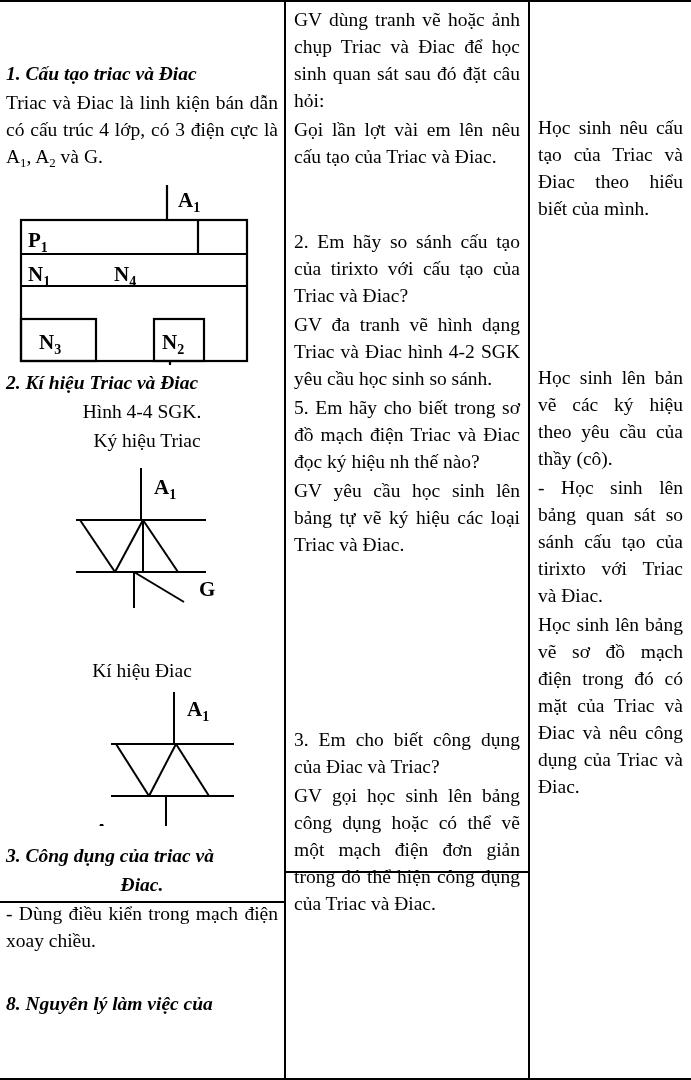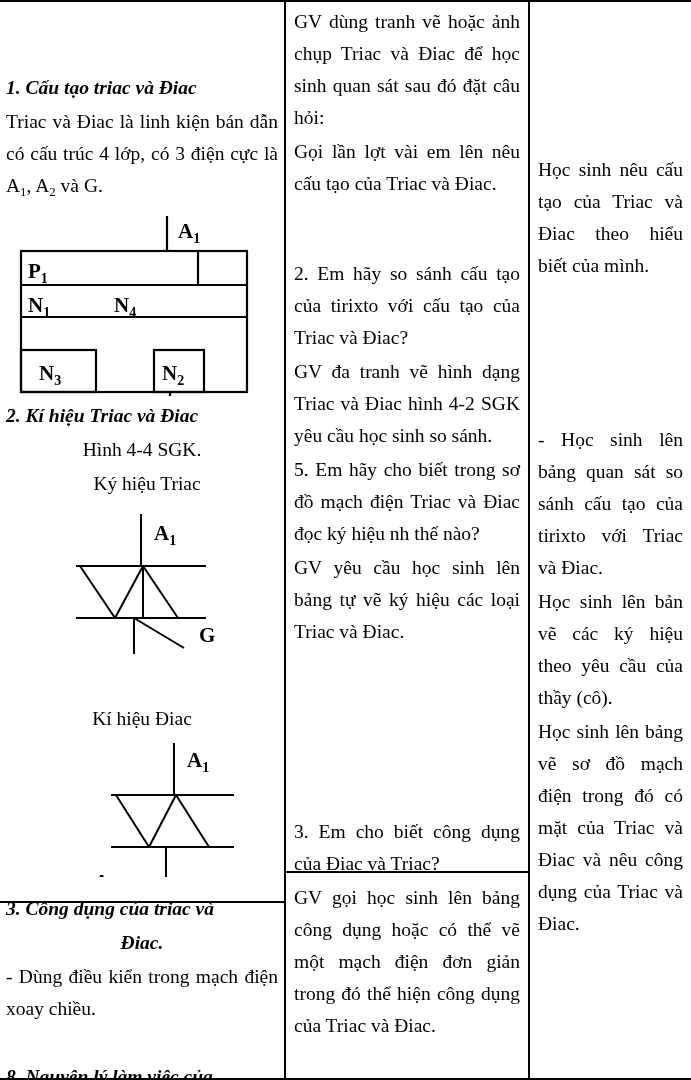--- a/index.html
+++ b/index.html
@@ -37,28 +37,28 @@
     height: 2px;
     background: #000;
   }
 
   
   .col {
     position: absolute;
     top: 0;
     box-sizing: border-box;
   }
-  .col-left  { left: 0px;   width: 284px; padding: 12px 6px; }
+  .col-left  { left: 0px;   width: 284px; padding: 0 6px; }
   .col-mid   { left: 286px; width: 242px; padding: 0 8px; }
-  .col-right { left: 530px; width: 161px; padding: 0 8px; margin-top: 40px; }
+  .col-right { left: 530px; width: 161px; padding: 0 8px; }
 
   p {
     margin: 0 0 2px 0;
     font-size: 19.5px;
-    line-height: 32px;
+    line-height: 27px;
     text-align: justify;
     text-justify: inter-word;
     hyphens: none;
   }
   p.last { text-align: center; }
   p.bold-italic {
     font-weight: bold;
     font-style: italic;
   }
   .sub { font-size: 0.66em; vertical-align: -0.28em; }
@@ -209,18 +209,18 @@
     <p>3. Em cho biết công dụng của Điac và Triac?</p>
     <p>GV gọi học sinh lên bảng công dụng hoặc có thể vẽ một mạch điện đơn giản trong đó thể hiện công dụng của Triac và Điac.</p>
   </div>
 
   <div class="col col-right">
     <div style="height:114px"></div>
     <p>Học sinh nêu cấu tạo của Triac và Điac theo hiểu biết của mình.</p>
 
     <div style="height:140px"></div>
 
+    <p>Học sinh lên bản vẽ các ký hiệu theo yêu cầu của thầy (cô).</p>
     <p>- Học sinh lên bảng quan sát so sánh cấu tạo của tirixto với Triac và Điac.</p>
-    <p>Học sinh lên bản vẽ các ký hiệu theo yêu cầu của thầy (cô).</p>
     <p>Học sinh lên bảng vẽ sơ đồ mạch điện trong đó có mặt của Triac và Điac và nêu công dụng của Triac và Điac.</p>
   </div>
 
 </div>
 
 </body></html>

